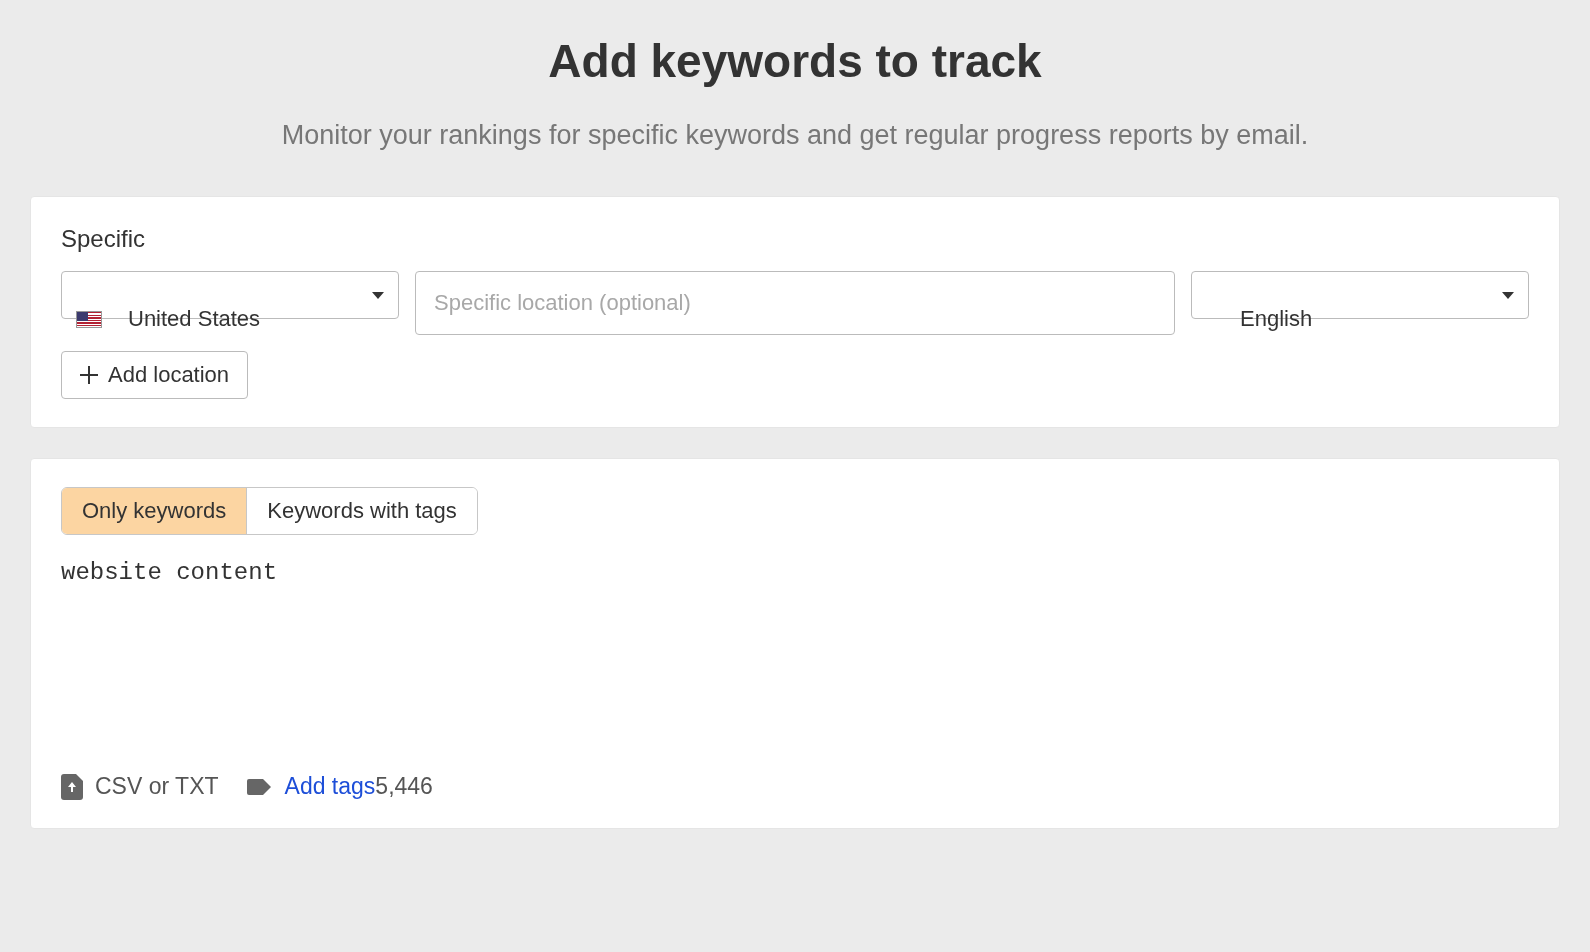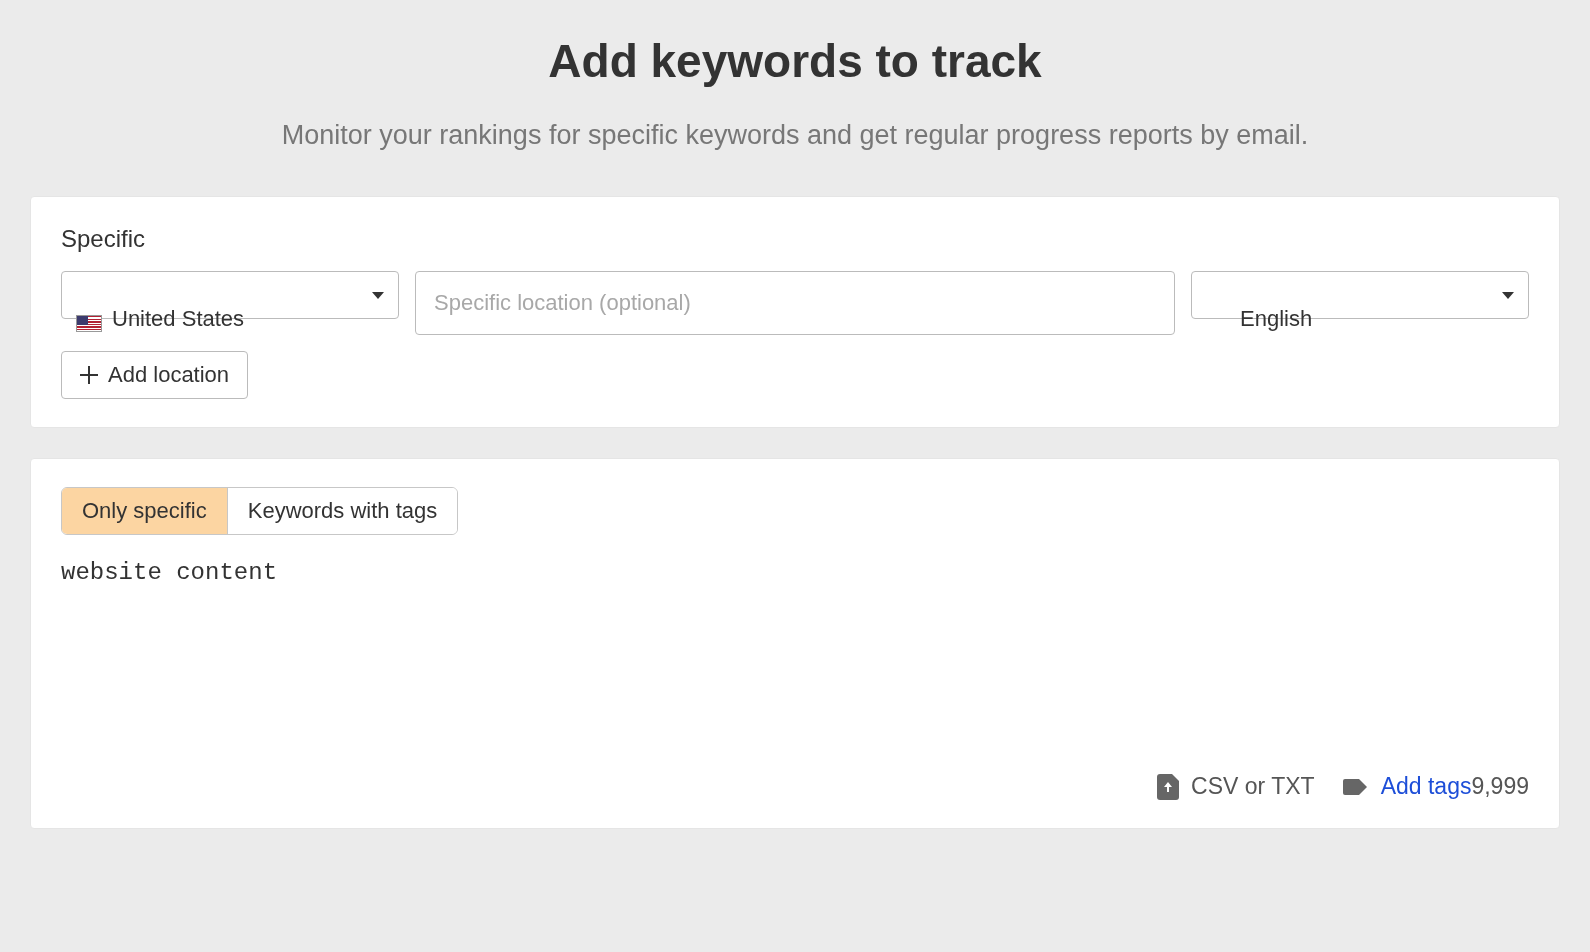--- a/index.html
+++ b/index.html
@@ -55,22 +55,22 @@
       border-radius: 4px;
       background: #fff;
       height: 48px;
       font-size: 22px;
       color: #333;
       cursor: pointer;
       padding: 0 14px;
     }
     .select-btn .content {
       display: flex;
-      align-items: flex-end;
-      gap: 10px;
+      align-items: center;
+      gap: 26px;
       margin-top: 48px;
     }
     .country-select { width: 338px; }
     .language-select { width: 338px; padding-left: 48px; }
     .location-input {
       flex: 1;
       border: 1px solid #bbb;
       border-radius: 4px;
       height: 64px;
       font-size: 22px;
@@ -168,21 +168,21 @@
       border: none;
       outline: none;
       width: 100%;
       resize: none;
       font-family: Liberation Mono, monospace;
     }
 
     .footer-row {
       display: flex;
       align-items: center;
-      justify-content: flex-end;
+      justify-content: flex-start;
       margin-top: 10px;
     }
     .footer-left {
       display: flex;
       align-items: center;
       gap: 28px;
     }
     .foot-item {
       display: inline-flex;
       align-items: center;
@@ -235,21 +235,21 @@
   </div>
 
   <button class="add-location-btn">
     <span class="plus-icon"></span>
     <span>Add location</span>
   </button>
 </section>
 
 <section class="card">
   <div class="tab-group">
-    <button class="tab active">Only specific</button>
+    <button class="tab active">Only keywords</button>
     <button class="tab">Keywords with tags</button>
   </div>
 
   <textarea class="keywords-area" style="">website content</textarea>
 
   <div class="footer-row">
     <div class="footer-left">
       <span class="foot-item">
         <span class="file-up-icon">
           <svg width="22" height="26" viewBox="0 0 22 26">
@@ -262,15 +262,15 @@
 
       <span class="foot-item">
         <span class="tag-icon">
           <svg width="26" height="20" viewBox="0 0 26 20">
             <path d="M2 2 h14 l8 8 -8 8 h-14 a2 2 0 0 1 -2 -2 v-12 a2 2 0 0 1 2 -2 z" fill="#666"></path>
           </svg>
         </span>
         <span class="tags-label">Add tags</span>
       </span>
     </div>
-    <span class="counter">9,999</span>
+    <span class="counter">5,446</span>
   </div>
 </section>
 
 </body></html>

